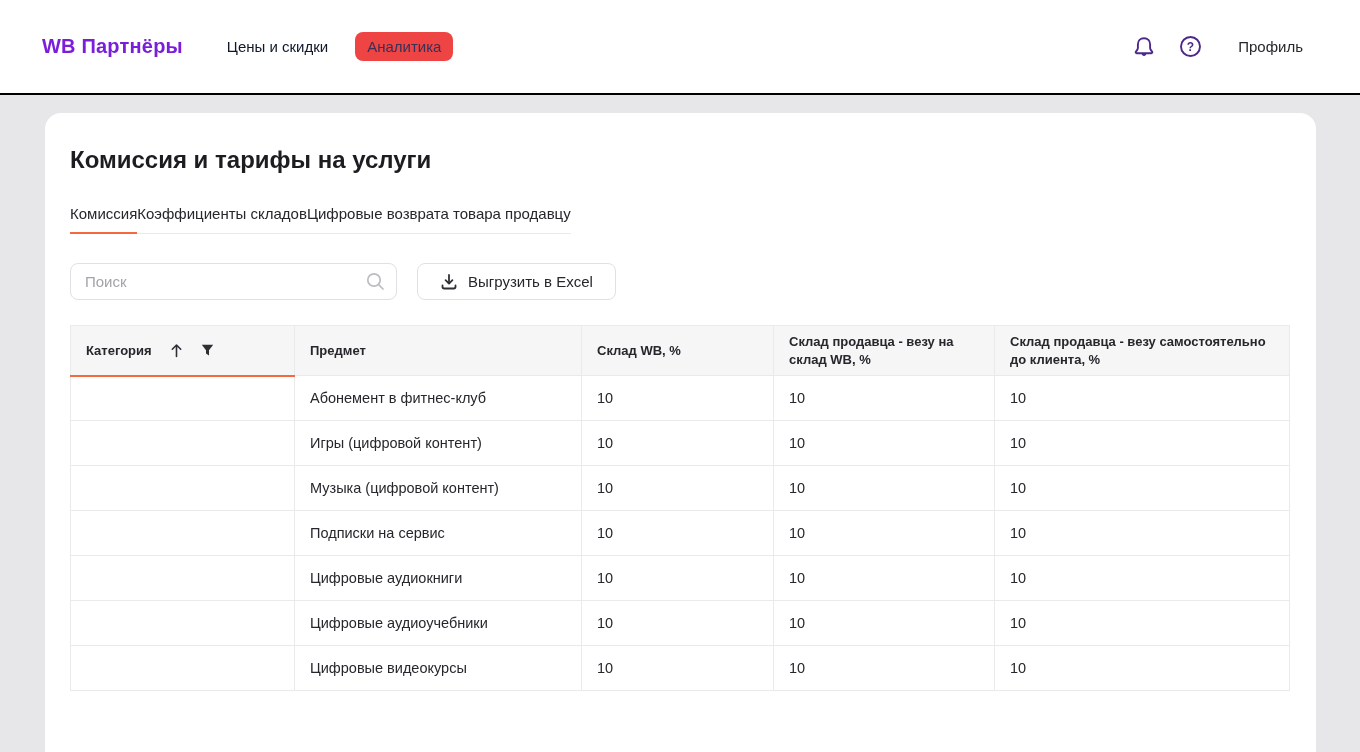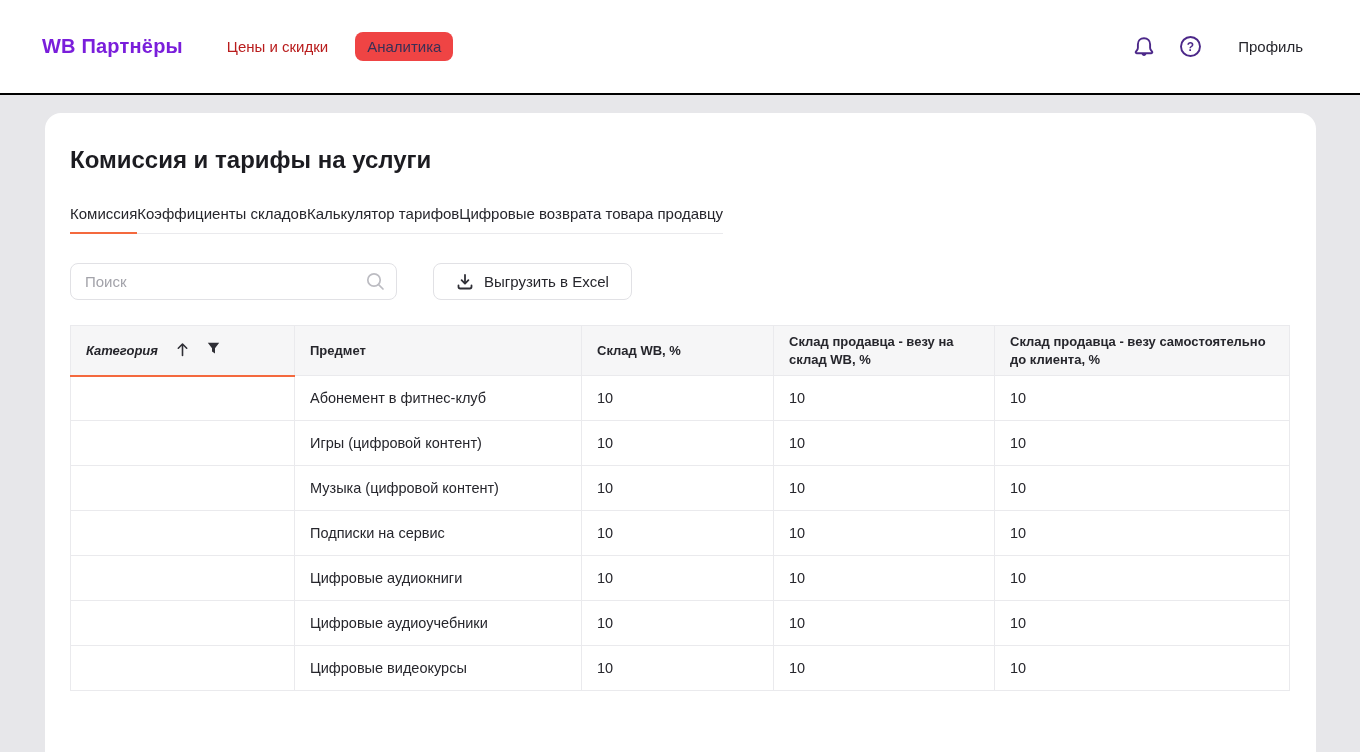--- a/index.html
+++ b/index.html
@@ -27,21 +27,21 @@
     cursor: pointer;
   }
   .nav-menu {
     display: flex;
     align-items: center;
     margin-left: 32px;
     gap: 15px;
   }
   .nav-item {
     font-size: 15px;
-    color: #b91c1c;
+    color: #0f172a;
     padding: 6px 12px;
     border-radius: 8px;
     cursor: pointer;
     white-space: nowrap;
   }
   .nav-item.active {
     background: #ef4444;
     color: #3A2F55;
   }
   .nav-right {
@@ -87,21 +87,21 @@
     left: 0; right: 0; bottom: -1px;
     height: 2px;
     background: #F4693E;
   }
 
   
   .toolbar {
     margin-top: 29px;
     display: flex;
     align-items: center;
-    gap: 36px;
+    gap: 20px;
   }
   .search-box {
     position: relative;
     width: 327px;
     height: 37px;
   }
   .search-box input {
     width: 100%; height: 100%;
     border: 1px solid #E1E1E5;
     border-radius: 8px;
@@ -157,21 +157,21 @@
     border-bottom: 2px solid #F4693E;
   }
   .commission-table td {
     height: 45px;
     padding: 0 15px;
     font-size: 14.5px;
     color: #26262C;
     background: #FFFFFF;
     vertical-align: middle;
   }
-  .th-flex { display: flex; align-items: flex-start; gap: 18px; font-style: italic; }
+  .th-flex { display: flex; align-items: center; gap: 18px; }
   .sort-arrow { cursor: pointer; display: inline-flex; }
   .filter-icon { cursor: pointer; display: inline-flex; }
 </style>
 </head>
 <body>
 
 <div class="navbar">
   <div class="logo">WB Партнёры</div>
 
   <div class="nav-menu">
@@ -196,21 +196,20 @@
   </div>
 </div>
 
 <div class="card">
 
   <div class="page-title">Комиссия и тарифы на услуги</div>
 
   <div class="tabs">
     <div class="tab active">Комиссия</div>
     <div class="tab">Коэффициенты складов</div>
-    <div class="tab">Калькулятор тарифов</div>
     <div class="tab">Цифровые возврата товара продавцу</div>
   </div>
 
   <div class="toolbar">
     <div class="search-box">
       <input type="text" placeholder="Поиск" style="">
       <span class="search-icon">
         <svg width="19" height="19" viewBox="0 0 19 19" fill="none">
           <circle cx="8" cy="8" r="6.2" stroke="#BCBCC2" stroke-width="1.7"></circle>
           <path d="M12.6 12.6L17 17" stroke="#BCBCC2" stroke-width="1.7" stroke-linecap="round"></path>

